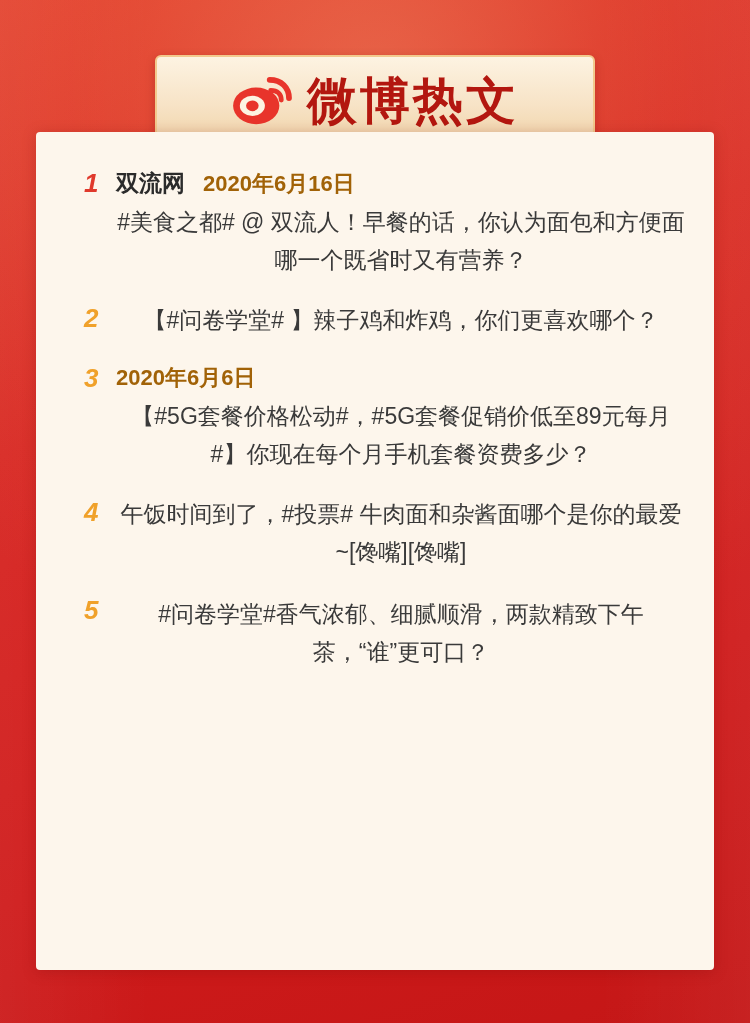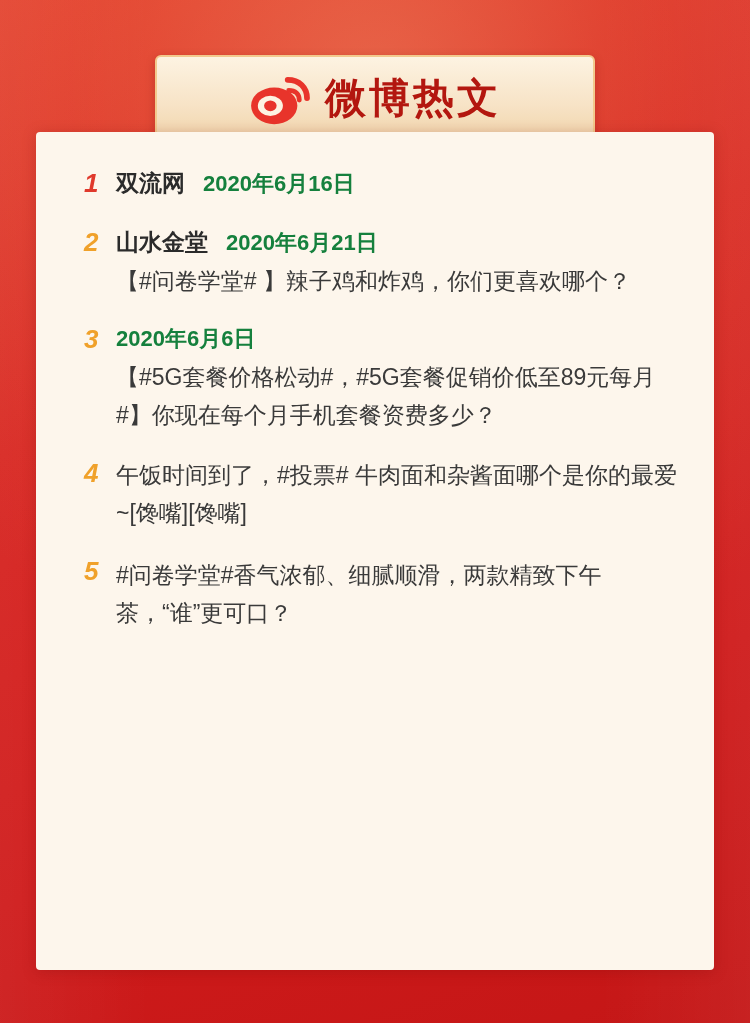--- a/index.html
+++ b/index.html
@@ -58,27 +58,27 @@
     gap: 14px;
     box-sizing: border-box;
   }
   .weibo-logo {
     width: 62px;
     height: 54px;
     flex: 0 0 auto;
     display: block;
   }
   .banner-title {
-    font-size: 41px;
+    font-size: 50px;
     font-weight: bold;
     color: #b3170f;
     letter-spacing: 3px;
     line-height: 1;
     white-space: nowrap;
-    font-family: Liberation Mono, monospace;
+    font-family: Liberation Sans, sans-serif;
   }
 
   .list {
     position: absolute;
     left: 48px;
     top: 34px;
     right: 28px;
   }
   .item {
     display: flex;
@@ -92,38 +92,39 @@
     font-weight: bold;
     font-style: italic;
     color: #f0a12a;
     line-height: 34px;
     text-align: left;
   }
   .item:first-child .rank { color: #e0392c; }
   .content {
     flex: 1 1 auto;
     min-width: 0;
+    text-align: center;
   }
   .meta {
     display: flex;
     align-items: baseline;
     gap: 18px;
     margin-bottom: 2px;
   }
   .account {
     font-size: 23px;
     font-weight: bold;
     color: #2b2b2b;
     line-height: 34px;
     white-space: nowrap;
   }
   .date {
     font-size: 22px;
     font-weight: bold;
-    color: #15803d;
+    color: #a16207;
     line-height: 34px;
     white-space: nowrap;
   }
   .text {
     font-size: 23px;
     color: #3a3a3a;
     line-height: 38px;
     word-break: break-all;
   }
 </style>
@@ -147,30 +148,27 @@
   <div class="card">
     <div class="list">
 
       <div class="item">
         <div class="rank">1</div>
         <div class="content">
           <div class="meta">
             <span class="account">双流网</span>
             <span class="date">2020年6月16日</span>
           </div>
+          <div class="text">#美食之都#  @  双流人！早餐的话，你认为面包和方便面哪一个既省时又有营养？</div>
         </div>
       </div>
 
       <div class="item">
         <div class="rank">2</div>
         <div class="content">
-          <div class="meta">
-            <span class="account">山水金堂</span>
-            <span class="date">2020年6月21日</span>
-          </div>
           <div class="text">【#问卷学堂#  】辣子鸡和炸鸡，你们更喜欢哪个？</div>
         </div>
       </div>
 
       <div class="item">
         <div class="rank">3</div>
         <div class="content">
           <div class="meta">
             <span class="date">2020年6月6日</span>
           </div>

